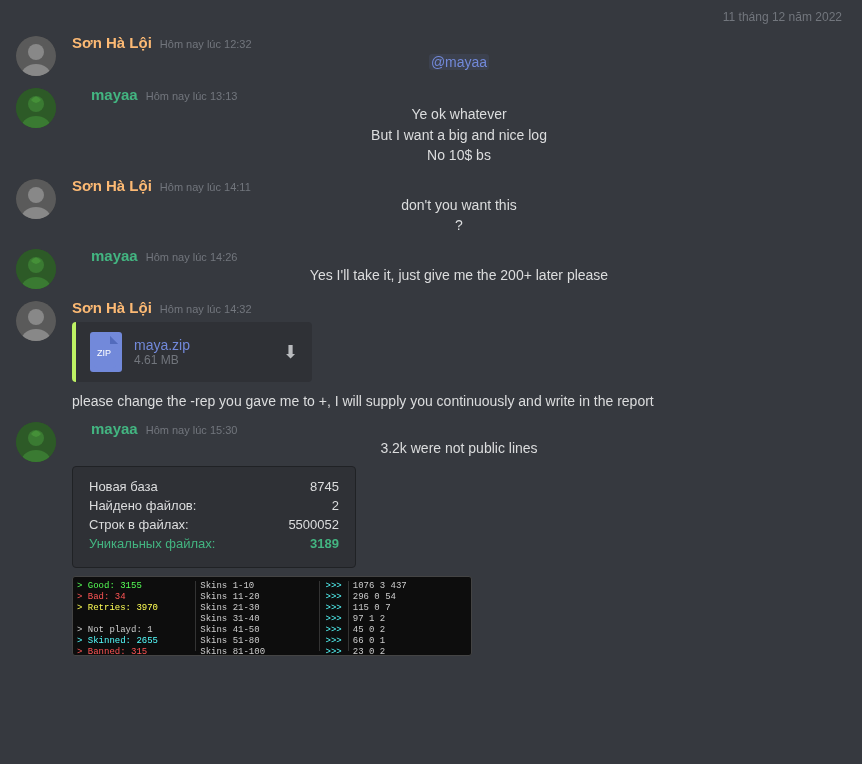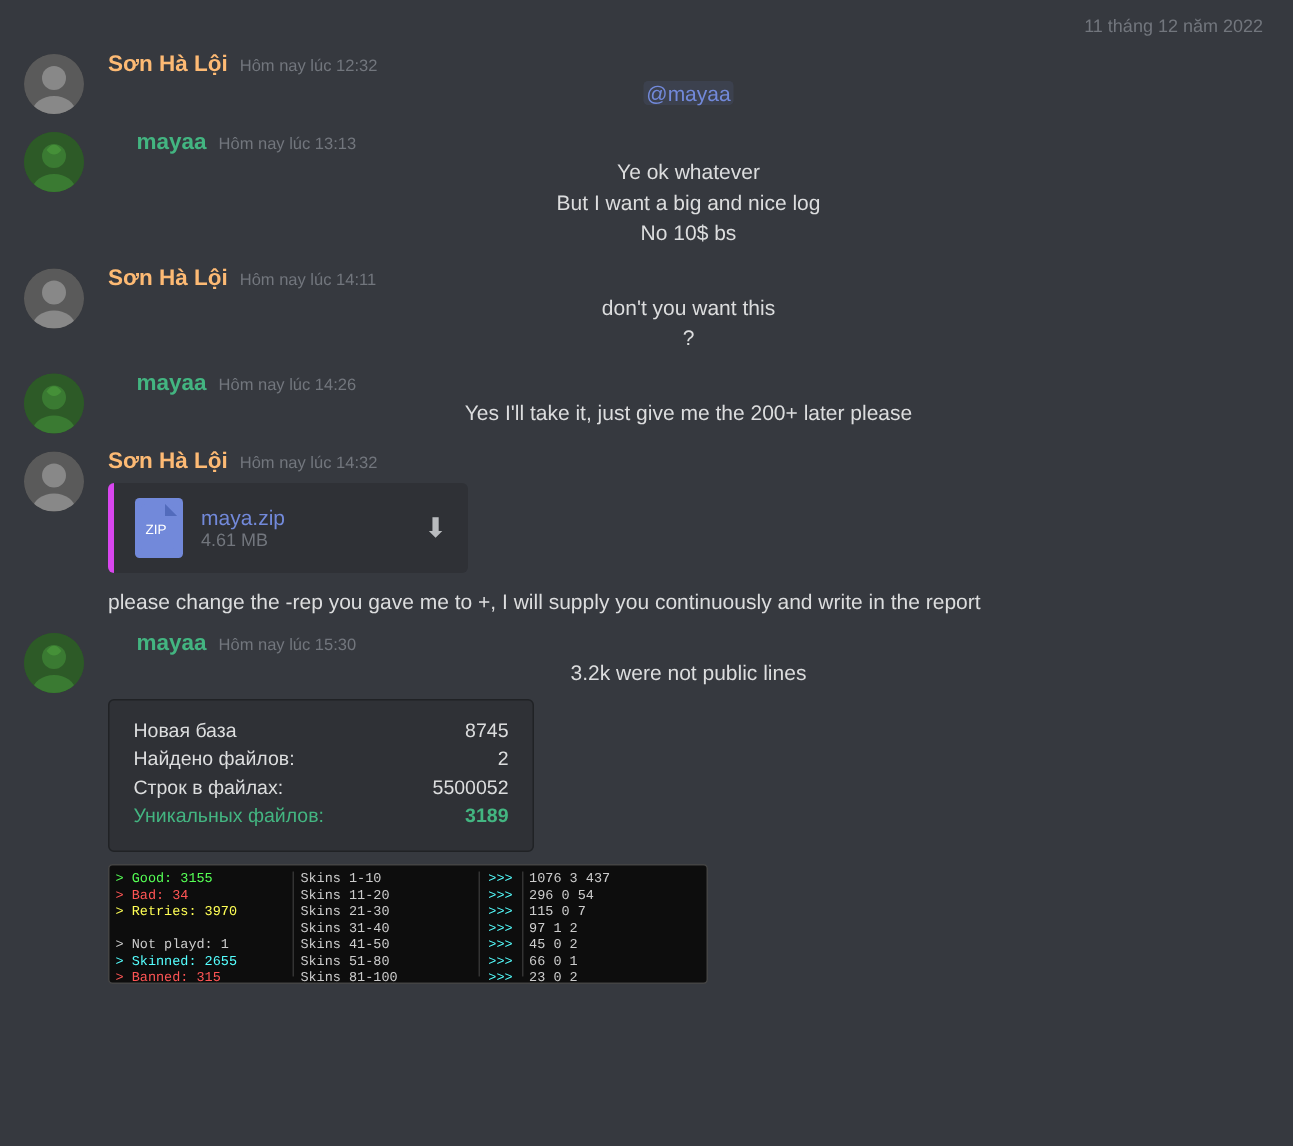--- a/index.html
+++ b/index.html
@@ -80,21 +80,21 @@
       color: #7289da;
       background: rgba(114,137,218,0.1);
       border-radius: 3px;
       padding: 0 2px;
     }
     .file-attachment {
       display: flex;
       align-items: center;
       background: #2f3136;
       border-radius: 4px;
-      border-left: 4px solid #d946ef;
+      border-left: 4px solid #bef264;
       padding: 10px 14px;
       margin-top: 6px;
       width: 240px;
       gap: 12px;
     }
     .file-icon {
       width: 32px;
       height: 40px;
       background: #7289da;
       border-radius: 3px;
@@ -337,21 +337,21 @@
         </div>
         <div class="data-row">
           <span class="data-label">Найдено файлов:</span>
           <span class="data-value">2</span>
         </div>
         <div class="data-row">
           <span class="data-label">Строк в файлах:</span>
           <span class="data-value">5500052</span>
         </div>
         <div class="data-row highlight">
-          <span class="data-label">Уникальных файлов:</span>
+          <span class="data-label">Уникальных файлах:</span>
           <span class="data-value">3189</span>
         </div>
       </div>
 
       <div class="terminal-image">
 
         <div class="terminal-col">
           <div class="t-line t-green">&gt; Good:    3155</div>
           <div class="t-line t-red">&gt; Bad:     34</div>
           <div class="t-line t-yellow">&gt; Retries: 3970</div>

